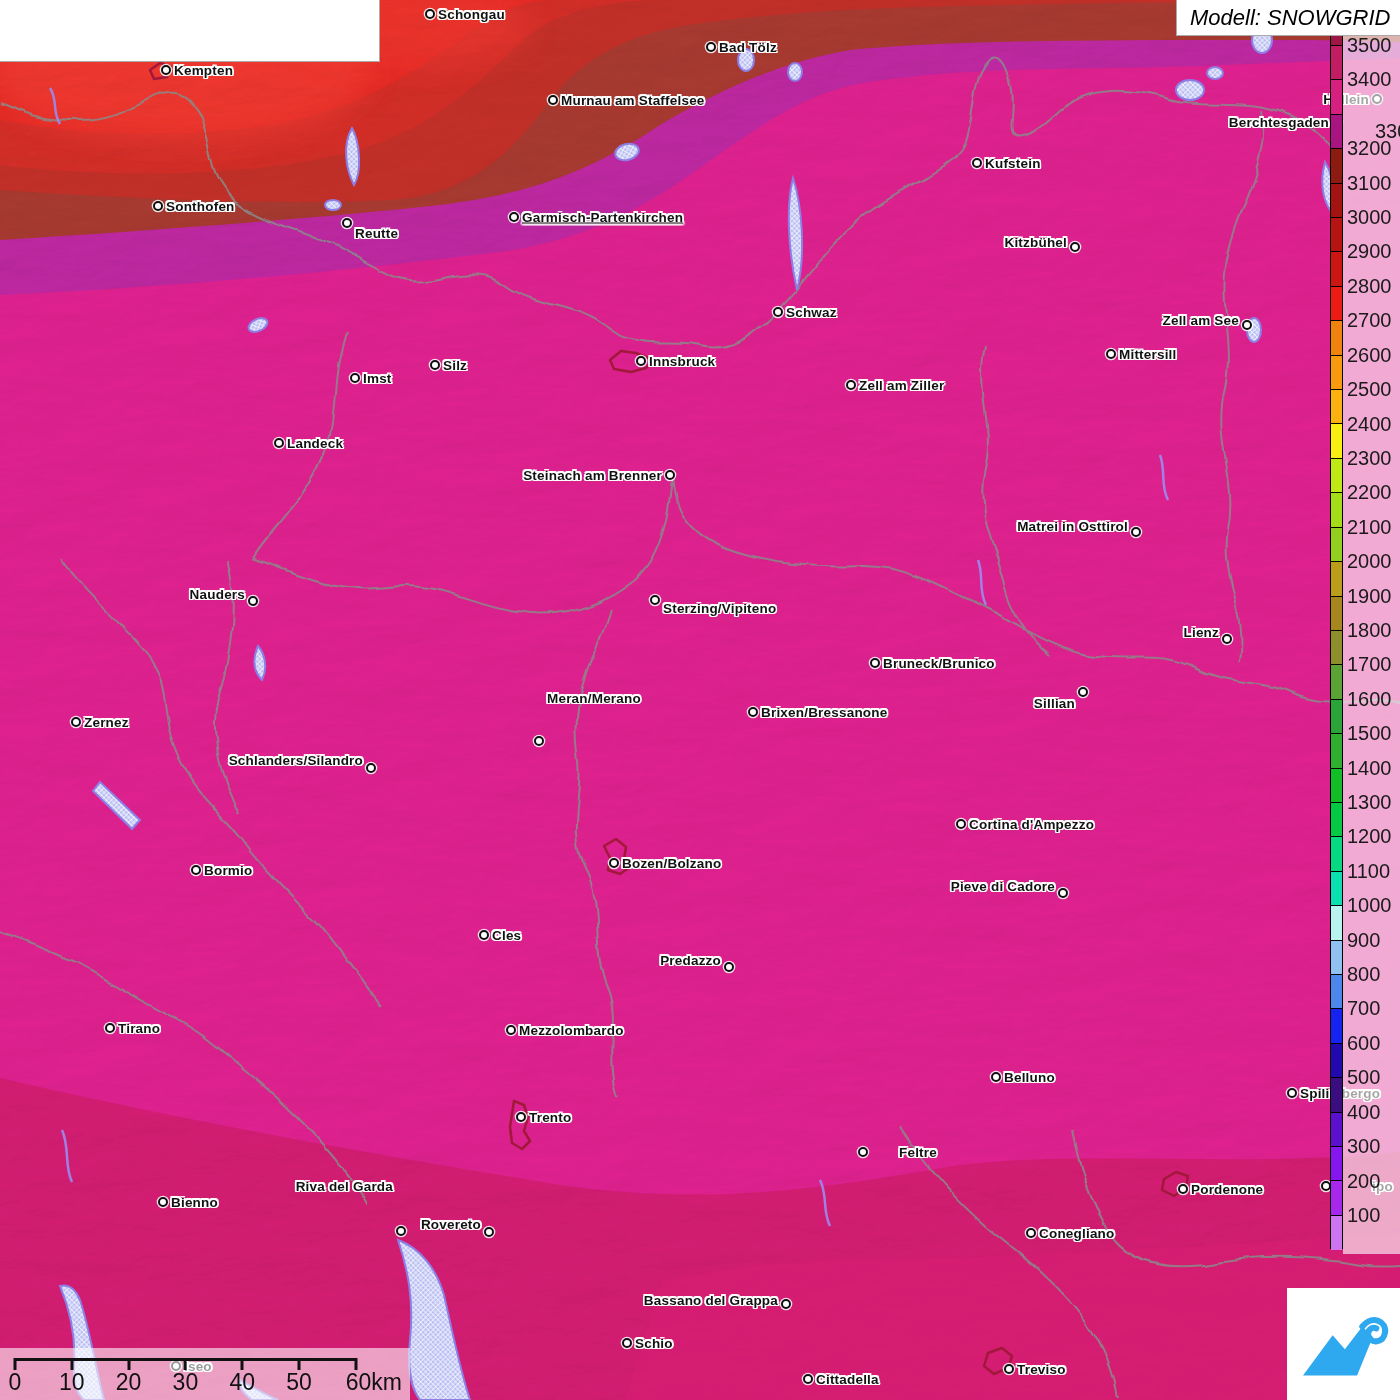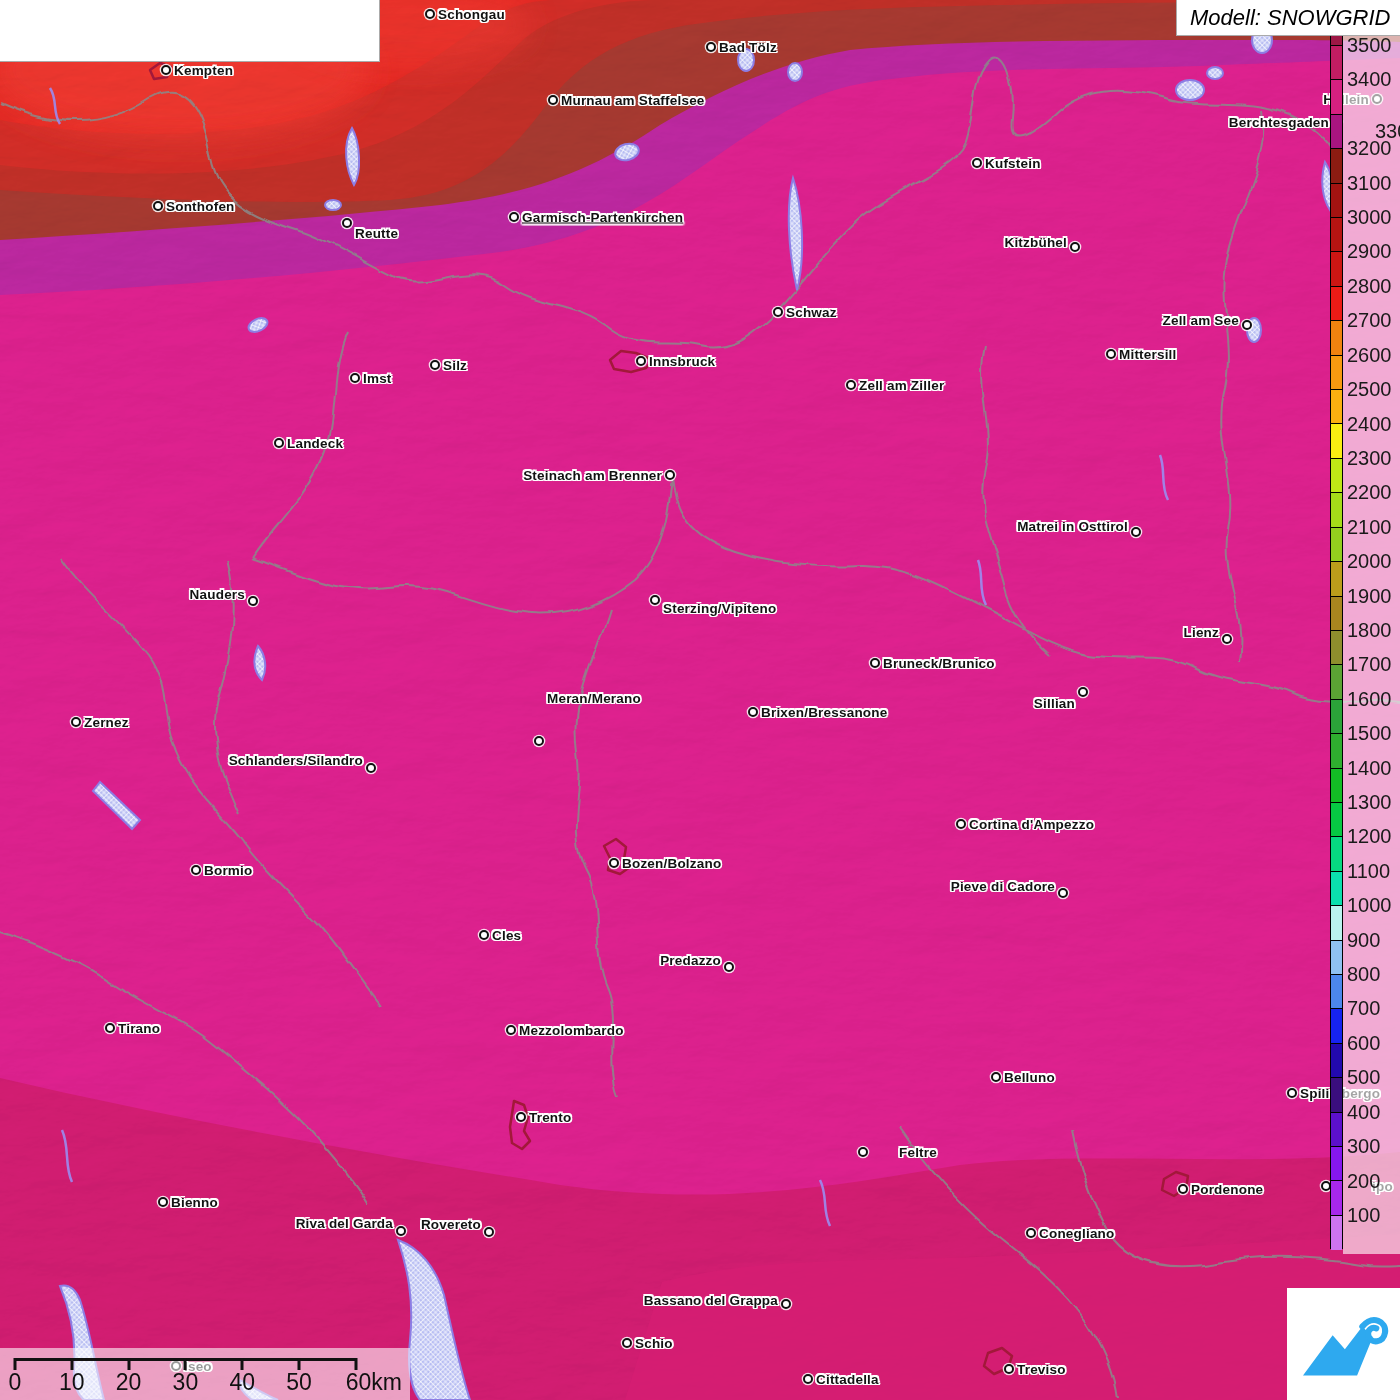--- a/index.html
+++ b/index.html
@@ -224,21 +224,21 @@
       <span class="city-label" style="top: 1117px; left: 529px;">Trento</span>
       <span class="city-dot" style="left: 863px; top: 1152px;"></span>
       <span class="city-label" style="top: 1152px; left: 871px; padding-left: 28px;">Feltre</span>
       <span class="city-dot" style="left: 1183px; top: 1189px;"></span>
       <span class="city-label" style="top: 1189px; left: 1191px;">Pordenone</span>
       <span class="city-dot" style="left: 1326px; top: 1186px;"></span>
       <span class="city-label" style="top: 1186px; left: 1372px;">ipo</span>
       <span class="city-dot" style="left: 163px; top: 1202px;"></span>
       <span class="city-label" style="top: 1202px; left: 171px;">Bienno</span>
       <span class="city-dot" style="left: 401px; top: 1231px;"></span>
-      <span class="city-label" style="top: 1223px; right: 1007px; padding-left: 7px;">Riva del Garda</span>
+      <span class="city-label" style="top: 1186px; right: 1007px; padding-left: 7px;">Riva del Garda</span>
       <span class="city-dot" style="left: 489px; top: 1232px;"></span>
       <span class="city-label" style="top: 1224px; right: 919px;">Rovereto</span>
       <span class="city-dot" style="left: 1031px; top: 1233px;"></span>
       <span class="city-label" style="top: 1233px; left: 1039px;">Conegliano</span>
       <span class="city-dot" style="left: 786px; top: 1304px;"></span>
       <span class="city-label" style="top: 1300px; right: 622px;">Bassano del Grappa</span>
       <span class="city-dot" style="left: 627px; top: 1343px;"></span>
       <span class="city-label" style="top: 1343px; left: 635px;">Schio</span>
       <span class="city-dot" style="left: 176px; top: 1366px;"></span>
       <span class="city-label" style="top: 1366px; left: 184px;">Iseo</span>

